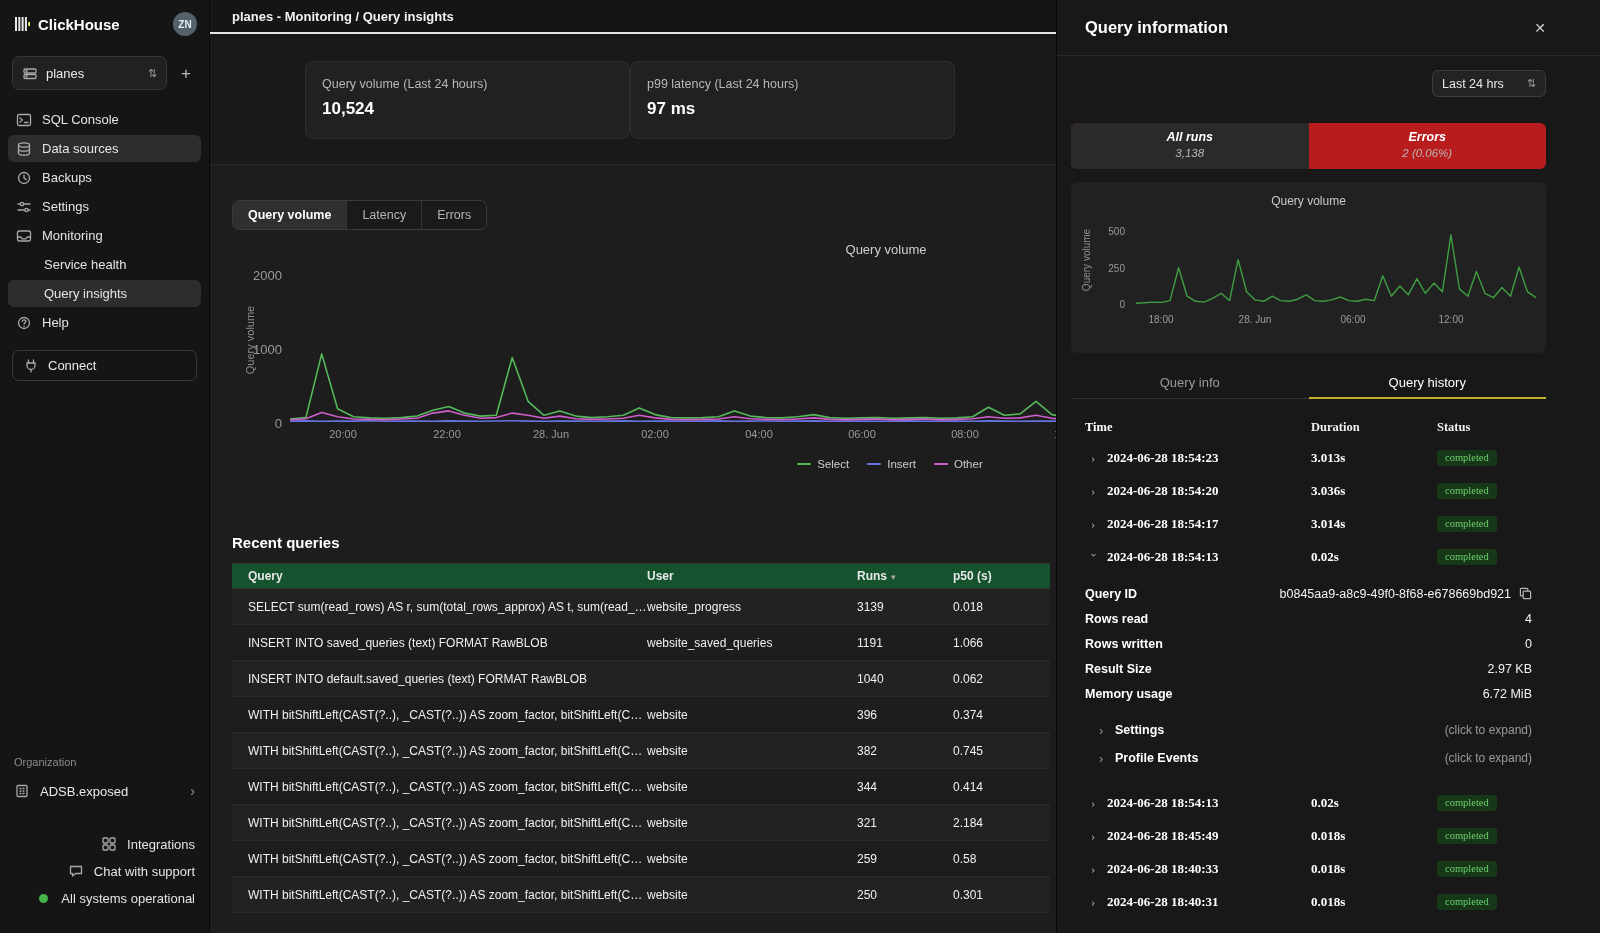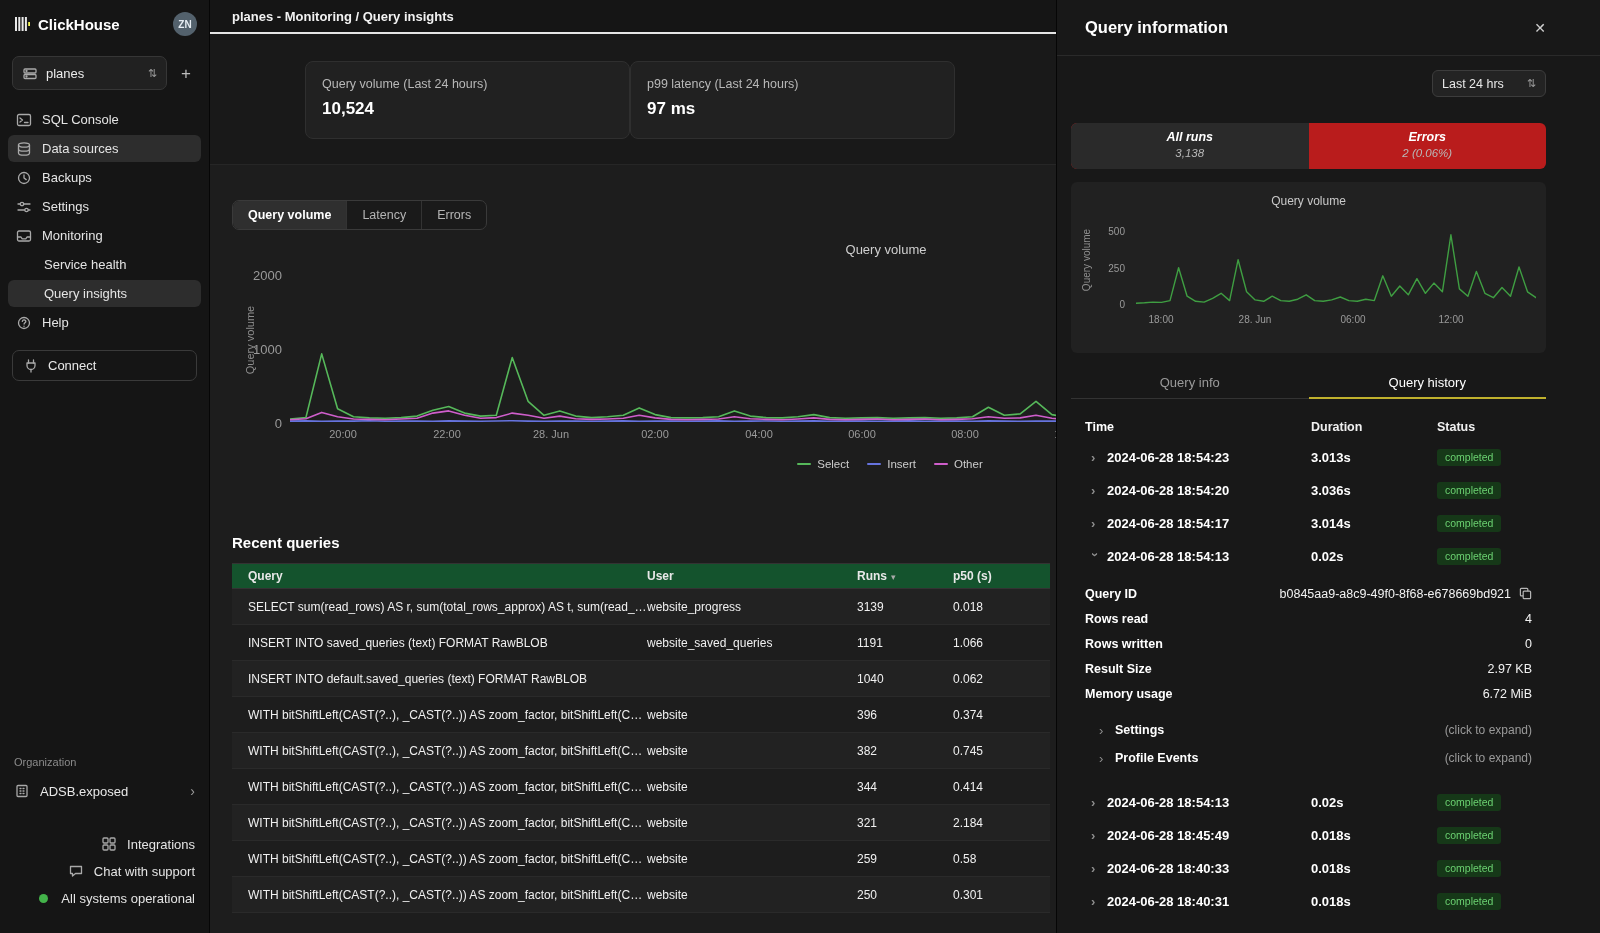--- a/index.html
+++ b/index.html
@@ -82,21 +82,21 @@
   .mini-title { position:absolute; left:0; top:12px; width:100%; text-align:center; font-size:12px; color:#c9c9c9; }
   .mini-ylabel { position:absolute; left:10px; top:118px; width:80px; text-align:center; font-size:10px; color:#8f8f8f; transform:rotate(-90deg); transform-origin:0 0; }
   .mini-ytick { position:absolute; left:20px; width:34px; text-align:right; font-size:10px; color:#9a9a9a; }
   .mini-svg { position:absolute; left:65px; top:44px; }
   .mini-xtick { position:absolute; top:132px; width:56px; text-align:center; font-size:10px; color:#9a9a9a; }
   .info-tabs { margin-top:17px; display:grid; grid-template-columns:1fr 1fr; height:29px; border-bottom:1px solid #333; }
   .itab { text-align:center; font-size:13px; color:#9a9a9a; padding-top:5px; position:relative; cursor:pointer; }
   .itab.active { color:#fff; }
   .itab.active::after { content:""; position:absolute; left:0; right:0; bottom:-1px; height:2px; background:#c0b12d; }
   .htable { margin-top:14px; }
-  .hrow { display:grid; grid-template-columns:240px 126px 1fr; align-items:center; height:33px; font-size:13px; cursor:pointer; }
+  .hrow { display:grid; grid-template-columns:240px 126px 1fr; align-items:center; height:33px; font-size:13px; cursor:pointer;font-family:Liberation Serif, serif; }
   .hhead { height:28px; font-size:12.5px; font-weight:bold; color:#f0f0f0; cursor:default; }
   .hhead .hcell-time { padding-left:14px; }
   .hcell-time { display:flex; align-items:center; gap:8px; padding-left:20px; font-weight:bold; color:#fff; }
   .hchev { color:#8f8f8f; font-size:13px; width:8px; display:inline-block; }
   .hchev.down { transform:rotate(90deg); }
   .hdur { color:#fff; font-weight:bold; }
   .badge { display:inline-block; padding:2px 8px 3px; font-size:10.5px; border-radius:3px; background:#163818; color:#6bd171; }
   .details { margin-top:8px; padding:0 14px; }
   .drow { display:flex; align-items:center; height:25px; font-size:12.5px; }
   .dlabel { font-weight:bold; color:#fff; }

